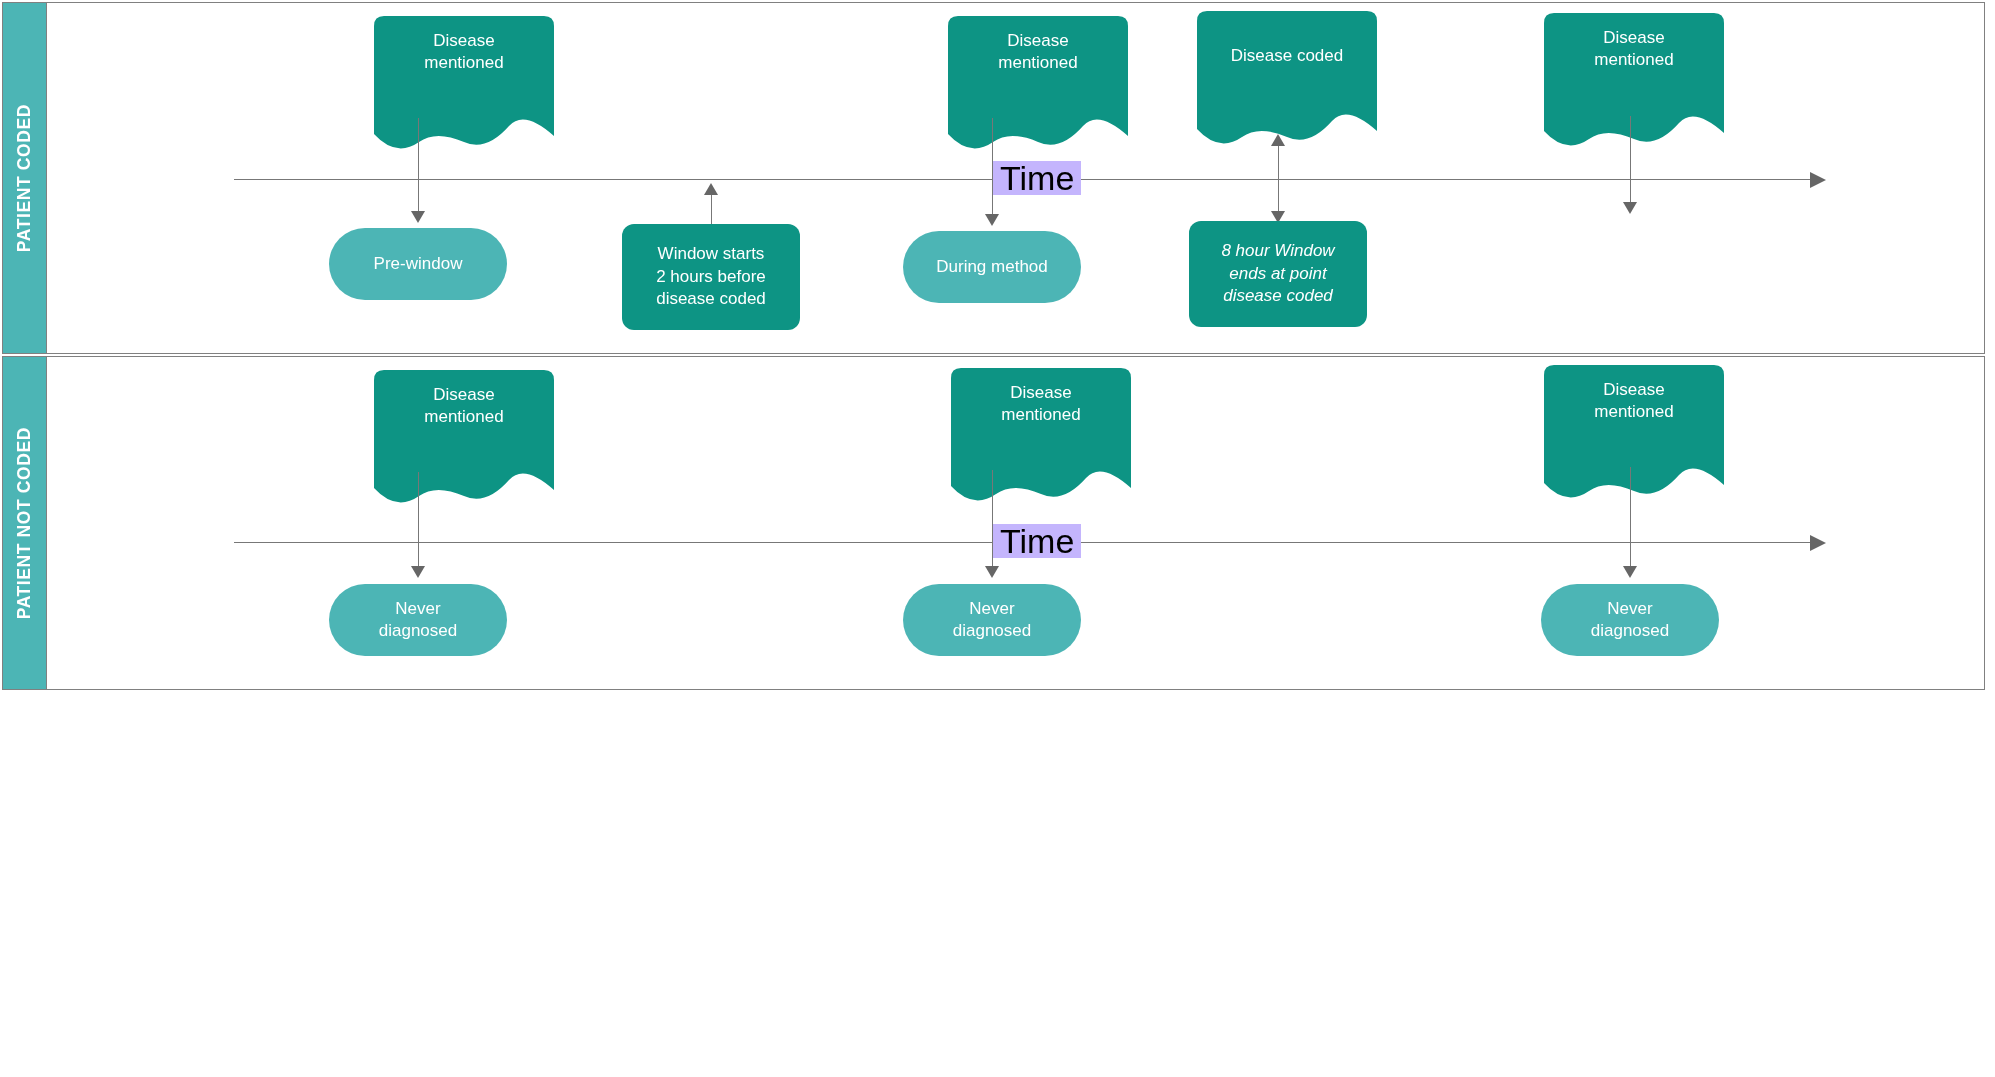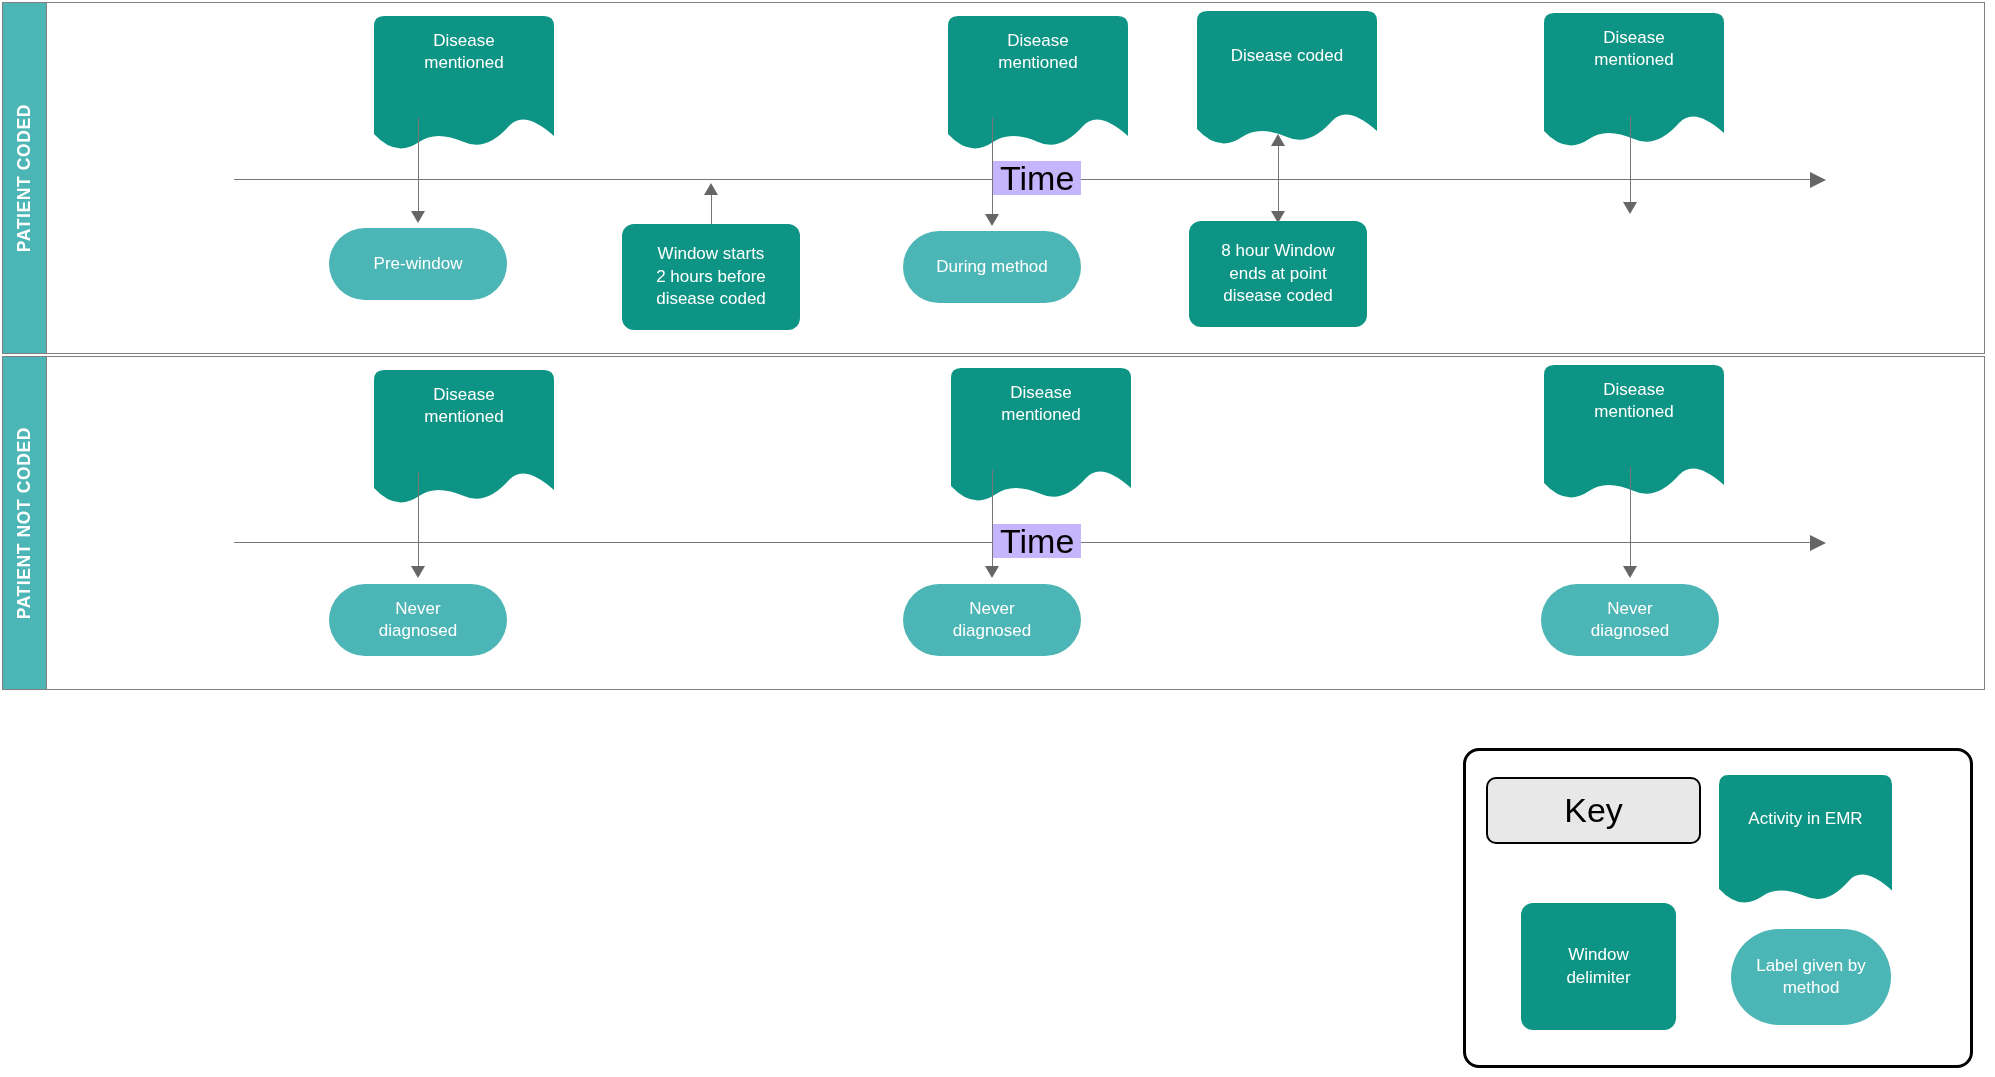--- a/index.html
+++ b/index.html
@@ -133,21 +133,21 @@
       <div class="doc" style="left:1150px;top:8px;width:180px;height:135px;">
         <svg viewBox="0 0 180 135" preserveAspectRatio="none" aria-hidden="true">
           <path d="M0,10 Q0,0 10,0 L170,0 Q180,0 180,10 L180,120
                    Q150,93 135,110 Q112,136 90,126 Q62,114 45,126 Q22,142 0,118 Z" fill="#0D9484"></path>
         </svg>
         <div class="txt" style="white-space:pre-line;top:34px;">Disease coded</div>
       </div>
       <div class="conn" style="left:1231px;top:141px;height:76px;"></div>
       <div class="arrow-up" style="left:1224px;top:131px;"></div>
       <div class="arrow-down" style="left:1224px;top:208px;"></div>
-      <div class="rrect" style="left:1142px;top:218px;width:178px;height:106px;">
+      <div class="rrect" style="left:1142px;top:218px;width:178px;height:106px;font-style:italic;">
         <span style="white-space:pre-line;">8 hour Window
 ends at  point
 disease coded</span>
       </div>
 
       <div class="doc" style="left:1497px;top:10px;width:180px;height:135px;">
         <svg viewBox="0 0 180 135" preserveAspectRatio="none" aria-hidden="true">
           <path d="M0,10 Q0,0 10,0 L170,0 Q180,0 180,10 L180,120
                    Q150,93 135,110 Q112,136 90,126 Q62,114 45,126 Q22,142 0,118 Z" fill="#0D9484"></path>
         </svg>
@@ -211,39 +211,14 @@
       <div class="conn" style="left:1583px;top:110px;height:101px;"></div>
       <div class="arrow-down" style="left:1576px;top:209px;"></div>
       <div class="pill" style="left:1494px;top:227px;width:178px;height:72px;">
         <span style="white-space:pre-line;">Never
 diagnosed</span>
       </div>
 
     </div>
   </div>
 
-  <div class="keybox" style="left:1463px;top:748px;width:510px;height:320px;">
-
-    <div class="key-title" style="left:20px;top:26px;width:215px;height:67px;">
-      <span>Key</span>
-    </div>
-
-    <div class="doc" style="left:253px;top:24px;width:173px;height:130px;">
-      <svg viewBox="0 0 180 135" preserveAspectRatio="none" aria-hidden="true">
-        <path d="M0,10 Q0,0 10,0 L170,0 Q180,0 180,10 L180,120
-                 Q150,93 135,110 Q112,136 90,126 Q62,114 45,126 Q22,142 0,118 Z" fill="#0D9484"></path>
-      </svg>
-      <div class="txt" style="white-space:pre-line;top:33px;">Activity in EMR</div>
-    </div>
-
-    <div class="rrect" style="left:55px;top:152px;width:155px;height:127px;">
-      <span style="white-space:pre-line;">Window
-delimiter</span>
-    </div>
-
-    <div class="pill" style="left:265px;top:178px;width:160px;height:96px;">
-      <span style="white-space:pre-line;">Label given by
-method</span>
-    </div>
-
-  </div>
 
 </div>
 
 </body></html>

